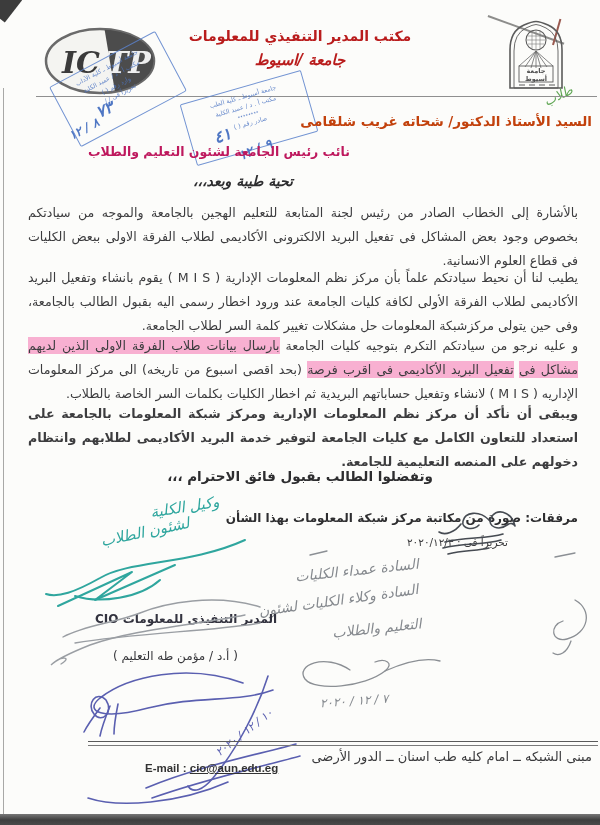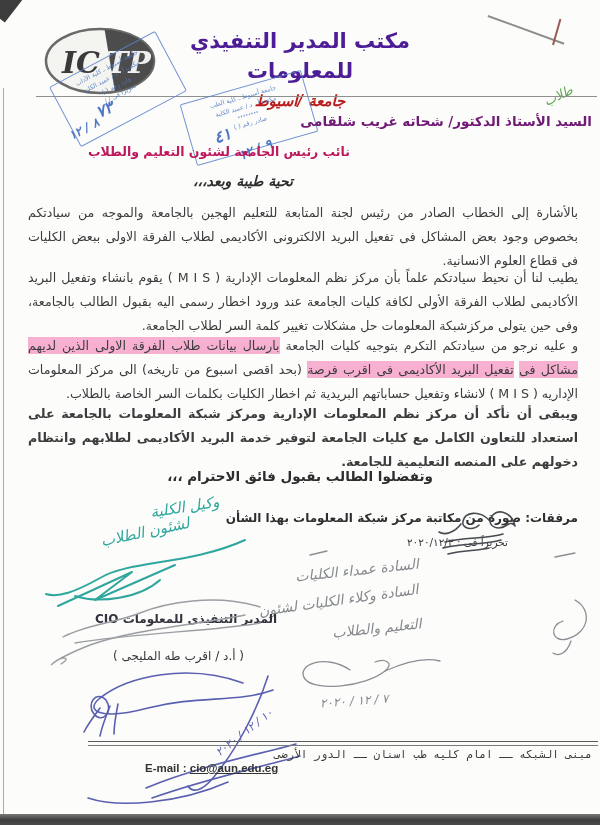--- a/index.html
+++ b/index.html
@@ -4,49 +4,49 @@
 <style>
   html,body{margin:0;padding:0;background:#ffffff;}
   #page{
     position:relative;width:600px;height:825px;overflow:hidden;
     background:#fcfcfa;
     font-family:"DejaVu Sans",sans-serif;color:#38383a;
   }
   .abs{position:absolute;}
   
   .hdr-title{left:150px;top:26px;width:300px;text-align:center;line-height:1.45;}
-  .hdr-office{font-size:21px;font-weight:bold;color:#4c1d95;}
+  .hdr-office{font-size:14px;font-weight:bold;color:#b91c1c;}
   .hdr-univ{font-size:15px;font-weight:bold;font-style:italic;color:#b91c1c;margin-top:4px;}
   .hdr-rule{left:36px;right:3px;top:96px;border-top:1.3px solid #8f8f8f;height:0;}
   
   .stamp{border:1.6px solid #5b82cc;border-radius:2px;color:#4f77c4;
          text-align:center;padding-top:4px;line-height:1.55;opacity:.85;}
   .stamp div{font-size:6.3px;white-space:nowrap;}
   .stamp1{left:58px;top:55px;width:118px;height:62px;transform:rotate(-28deg);}
   .stamp2{left:186px;top:86px;width:124px;height:58px;transform:rotate(-16deg);}
   .hand-blue{color:#4f77c4;font-style:italic;font-weight:bold;}
   
-  .addressee{right:8px;top:113px;font-size:13.5px;font-weight:bold;color:#701a75;}
+  .addressee{right:8px;top:113px;font-size:13.5px;font-weight:bold;color:#c2410c;}
   .addr2{left:88px;top:144px;font-size:12.5px;font-weight:bold;color:#be185d;}
   .salute{left:193px;top:173px;font-size:14px;font-weight:bold;font-style:italic;color:#2d2d2f;}
   .body-par{left:28px;right:22px;font-size:12.6px;line-height:24px;
             text-align:justify;color:#3c3c3e;margin:0;}
   mark.hl{background:rgba(243,100,168,0.5);color:inherit;padding:1px 0;}
   .closing{left:0;width:600px;top:468px;text-align:center;font-size:13.5px;font-weight:bold;color:#2d2d2f;}
   .attach{right:22px;top:511px;font-size:12px;font-weight:bold;color:#2e2e30;}
   .dateline{right:92px;top:536px;font-size:10.5px;color:#3a3a3c;}
   .cio-title{left:95px;top:612px;font-size:12px;font-weight:bold;color:#33333f;}
   .cio-name{left:113px;top:649px;font-size:12px;color:#37373b;}
   
   .ink-green{color:#2fa69e;font-style:italic;}
   .ink-gray{color:#85898e;font-style:italic;}
   .ink-purple{color:#5a5fb0;font-style:italic;}
   
   .foot-rule{left:88px;right:2px;top:741px;height:3px;border-top:1.4px solid #5a5a5a;border-bottom:1px solid #7a7a7a;}
-  .foot-right{right:8px;top:748px;font-size:11px;line-height:1.45;text-align:center;color:#3b3b3d;font-family:Liberation Mono, monospace;}
+  .foot-right{right:8px;top:748px;font-size:13px;line-height:1.45;text-align:center;color:#3b3b3d;}
   .email{left:145px;top:762px;font-size:11.5px;color:#333;font-family:"Liberation Sans","DejaVu Sans",sans-serif;font-weight:bold;}
   .email .addr{text-decoration:underline;}
   
   .left-edge{left:3px;top:88px;width:1.4px;height:727px;background:#a8a8a6;}
   .bottom-band{left:0;right:0;top:814px;height:11px;background:linear-gradient(#777,#3e3e3e 55%,#4a4a4a);}
   .corner-mark{left:-8px;top:-10px;width:24px;height:28px;background:#3c3c3c;transform:rotate(38deg);}
   .pencil-line{height:1.5px;background:#8d8d8b;transform-origin:left center;}
   .red-line{height:2px;background:#9a5a50;transform-origin:left center;}
   svg{display:block;}
 </style>
@@ -74,20 +74,33 @@
       <text x="64" y="49" font-family="DejaVu Serif, serif" font-size="30" font-weight="bold" font-style="italic" fill="#efefef">TP</text>
       <ellipse cx="58" cy="37" rx="54" ry="32" fill="none" stroke="#6a6a6a" stroke-width="1"></ellipse>
     </svg>
   </div>
 
   <div class="abs hdr-title" dir="rtl">
     <div class="hdr-office">مكتب المدير التنفيذي للمعلومات</div>
     <div class="hdr-univ">جامعة /اسيوط</div>
   </div>
 
+  <div class="abs" style="left:505px;top:20px;">
+    <svg width="62" height="70" viewBox="0 0 62 70">
+      <path d="M5,68 L5,30 Q5,11 19,5 Q27,1.5 31,1.5 Q35,1.5 43,5 Q57,11 57,30 L57,68 Z" fill="none" stroke="#5b5b5b" stroke-width="1.6"></path>
+      <path d="M9,68 L9,31 Q9,14 21,8 Q28,4.5 31,4.5 Q34,4.5 41,8 Q53,14 53,31 L53,68 Z" fill="none" stroke="#5b5b5b" stroke-width="0.9"></path>
+      <circle cx="31" cy="20" r="10" fill="none" stroke="#5b5b5b" stroke-width="1.1"></circle>
+      <path d="M23,16 h16 M22,20 h18 M23,24 h16 M27,11 v18 M31,10 v20 M35,11 v18" stroke="#7a7a7a" stroke-width="0.6"></path>
+      <path d="M31,31 L14,46 M31,31 L20,47 M31,31 L26,48 M31,31 L31,48 M31,31 L36,48 M31,31 L42,47 M31,31 L48,46" stroke="#6a6a6a" stroke-width="0.8"></path>
+      <rect x="14" y="46" width="34" height="16" fill="none" stroke="#5b5b5b" stroke-width="0.9"></rect>
+      <text x="31" y="53" text-anchor="middle" font-size="6.5" font-weight="bold" fill="#4e4e4e">جامعة</text>
+      <text x="31" y="60.5" text-anchor="middle" font-size="6.5" font-weight="bold" fill="#4e4e4e">أسيوط</text>
+      <path d="M14,65 h6 M24,65 h6 M34,65 h6 M44,65 h6" stroke="#5b5b5b" stroke-width="1.2"></path>
+    </svg>
+  </div>
 
   <div class="abs ink-green" style="left:543px;top:88px;font-size:13px;transform:rotate(-26deg);color:#5fa653;" dir="rtl">طلاب</div>
 
   <div class="abs hdr-rule"></div>
 
   <div class="abs stamp stamp1" dir="rtl">
     <div>جامعة أسيوط ـ كلية الآداب</div>
     <div>مكتب أ . د / عميد الكلية</div>
     <div>وارد رقم (       )</div>
     <div>تحريراً فى    /    /</div>
@@ -162,21 +175,21 @@
   <div class="abs cio-title" dir="rtl">المدير التنفيذى للمعلومات CIO</div>
   <div class="abs" style="left:45px;top:585px;">
     <svg width="230" height="90" viewBox="0 0 230 90">
       <g fill="none" stroke="#9a9ea3" stroke-width="1.4" stroke-linecap="round">
         <path d="M215,22 C170,8 120,18 95,28 C70,38 40,40 18,52"></path>
         <path d="M200,30 C150,40 90,44 45,60 C25,68 12,74 6,80 C16,70 28,72 16,79"></path>
         <path d="M30,58 C90,48 170,46 215,38"></path>
       </g>
     </svg>
   </div>
-  <div class="abs cio-name" dir="rtl">( أ.د / اقرب طه المليجى )</div>
+  <div class="abs cio-name" dir="rtl">( أ.د / مؤمن طه التعليم )</div>
 
   <div class="abs" style="left:28px;top:648px;">
     <svg width="290" height="165" viewBox="0 0 290 165">
       <g fill="none" stroke="#5a5fb0" stroke-width="1.6" stroke-linecap="round">
         <path d="M215,35 C160,15 100,28 72,50 C55,64 75,72 120,60 C170,47 210,55 245,42"></path>
         <path d="M78,52 C68,42 58,56 66,66 C74,76 86,64 78,52"></path>
         <path d="M72,60 C66,68 60,76 56,84 M82,58 C78,68 74,78 72,88 M90,56 C88,66 86,76 86,86"></path>
         <path d="M240,28 C230,60 210,100 185,130 C175,142 165,146 160,138"></path>
         <path d="M118,140 C170,118 240,104 268,96"></path>
         <path d="M124,150 C180,130 245,116 272,108"></path>

